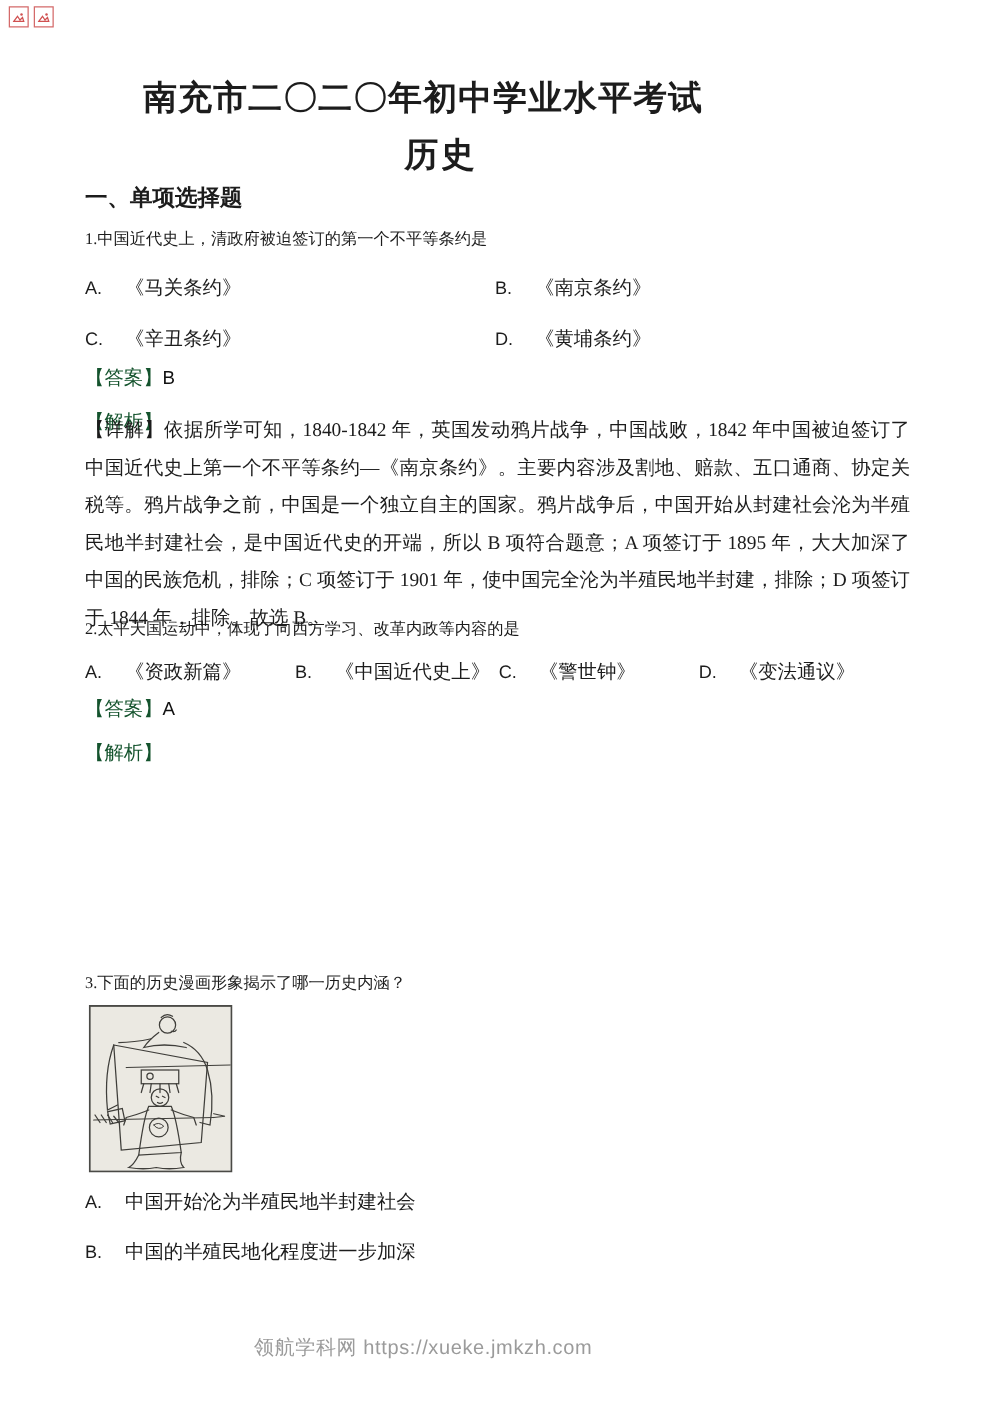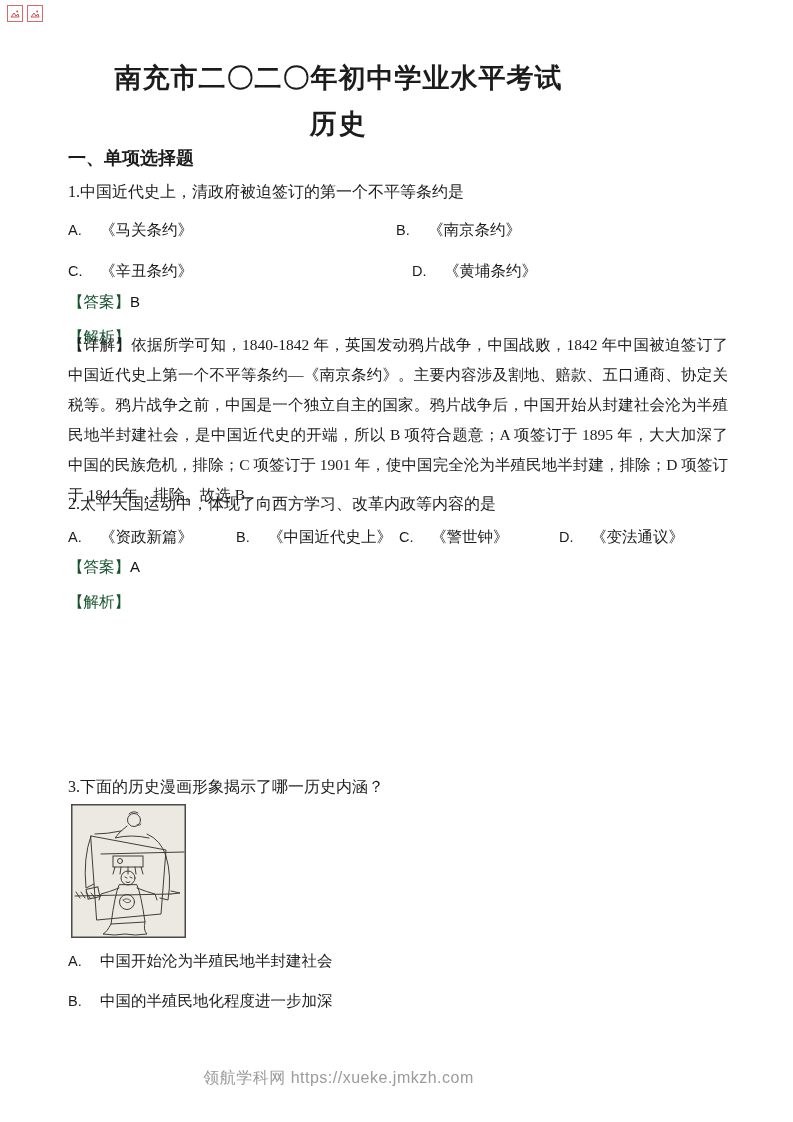--- a/index.html
+++ b/index.html
@@ -7,23 +7,23 @@
     position:relative;
     width:793px;height:1122px;
     background:#ffffff;
     font-family:"Liberation Serif","DejaVu Serif",serif;
     color:#1c1c1c;
     overflow:hidden;
   }
   .abs{position:absolute;}
   .center{left:0;width:677px;text-align:center;}
   .doc-title{font-size:27px;font-weight:bold;letter-spacing:1px;}
-  .doc-subtitle{font-size:27px;font-weight:bold;letter-spacing:2px;}
+  .doc-subtitle{font-size:27px;font-weight:bold;letter-spacing:2px;padding-left:14px;}
   .section-heading{font-size:18px;font-weight:bold;}
-  .stem{font-size:16px;white-space:nowrap;}
+  .stem{font-size:13px;white-space:nowrap;}
   .opt-row{left:68px;width:660px;height:20px;font-size:15.5px;}
   .opt{position:absolute;top:0;white-space:nowrap;}
   .opt-letter{
     display:inline-block;min-width:32px;
     font-family:"Liberation Sans","DejaVu Sans",sans-serif;
     font-size:14.5px;
   }
   .answer-line{font-size:15.5px;}
   .accent{color:#14532d;}
   .ans-letter{
@@ -74,21 +74,21 @@
   <div class="abs section-heading" style="left:68px;top:146px;">一、单项选择题</div>
 
   <div class="abs stem" style="left:68px;top:182px;">1.中国近代史上，清政府被迫签订的第一个不平等条约是</div>
 
   <div class="abs opt-row" style="top:220px;">
     <span class="opt" style="left:0;"><span class="opt-letter">A.</span><span>《马关条约》</span></span>
     <span class="opt" style="left:328px;"><span class="opt-letter">B.</span><span>《南京条约》</span></span>
   </div>
   <div class="abs opt-row" style="top:261px;">
     <span class="opt" style="left:0;"><span class="opt-letter">C.</span><span>《辛丑条约》</span></span>
-    <span class="opt" style="left:344px;"><span class="opt-letter">D.</span><span>《黄埔条约》</span></span>
+    <span class="opt" style="left:328px;"><span class="opt-letter">D.</span><span>《黄埔条约》</span></span>
   </div>
 
   <div class="abs answer-line" style="left:68px;top:292px;">
     <span class="accent">【答案】</span><span class="ans-letter">B</span>
   </div>
   <div class="abs answer-line" style="left:68px;top:327px;">
     <span class="accent">【解析】</span>
   </div>
   <p class="abs detail" style="top:330px;">【详解】依据所学可知，1840-1842 年，英国发动鸦片战争，中国战败，1842 年中国被迫签订了中国近代史上第一个不平等条约—《南京条约》。主要内容涉及割地、赔款、五口通商、协定关税等。鸦片战争之前，中国是一个独立自主的国家。鸦片战争后，中国开始从封建社会沦为半殖民地半封建社会，是中国近代史的开端，所以 B 项符合题意；A 项签订于 1895 年，大大加深了中国的民族危机，排除；C 项签订于 1901 年，使中国完全沦为半殖民地半封建，排除；D 项签订于 1844 年，排除。故选 B。</p>
 

